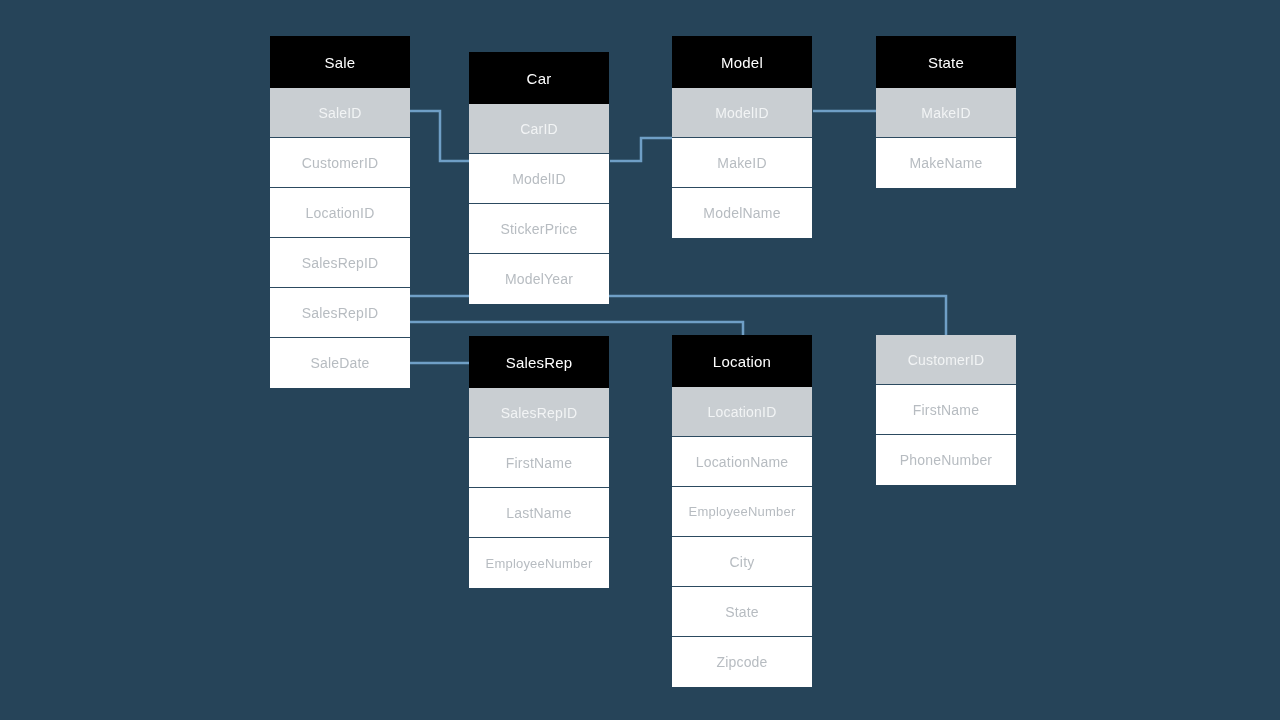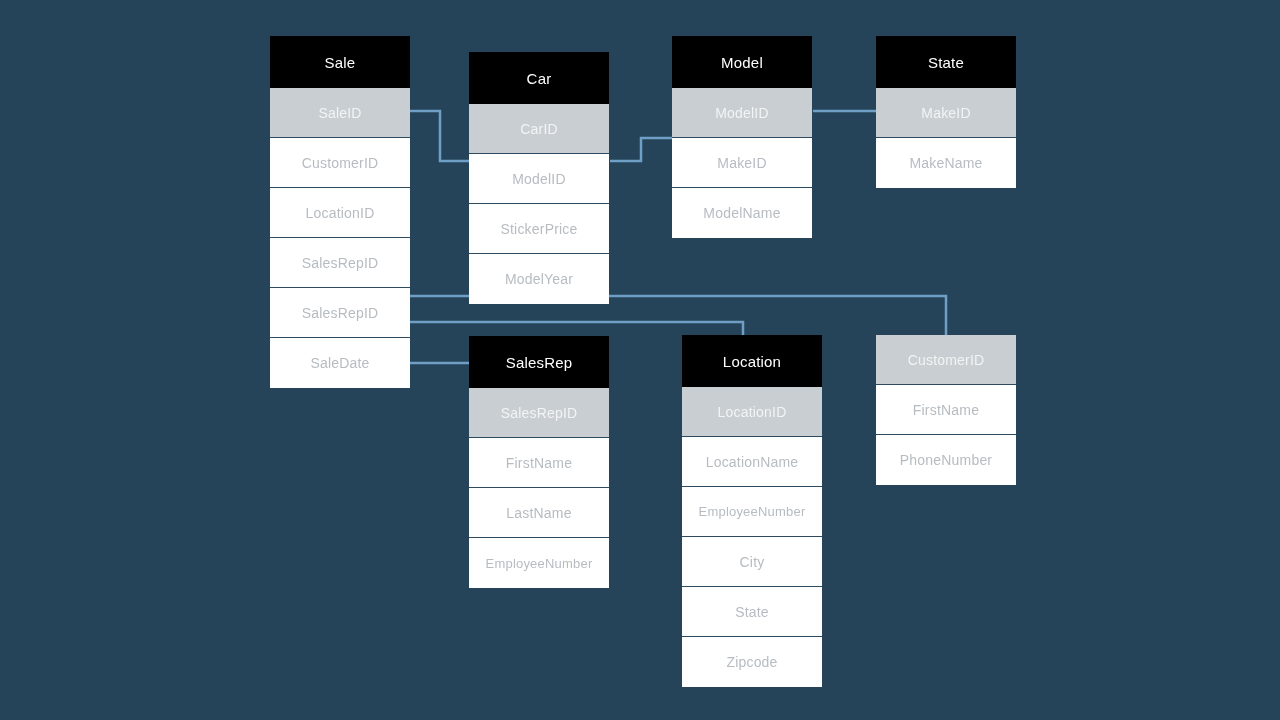--- a/index.html
+++ b/index.html
@@ -86,21 +86,21 @@
         <div class="row pk">MakeID</div>
         <div class="row">MakeName</div>
       </div>
       <div class="entity" style="left: 469px; top: 336px;">
         <div class="entity-header">SalesRep</div>
         <div class="row pk">SalesRepID</div>
         <div class="row">FirstName</div>
         <div class="row">LastName</div>
         <div class="row tight">EmployeeNumber</div>
       </div>
-      <div class="entity" style="left: 672px; top: 335px; margin-left: 10px;">
+      <div class="entity" style="left: 672px; top: 335px;">
         <div class="entity-header">Location</div>
         <div class="row pk">LocationID</div>
         <div class="row">LocationName</div>
         <div class="row tight">EmployeeNumber</div>
         <div class="row">City</div>
         <div class="row">State</div>
         <div class="row">Zipcode</div>
       </div>
       <div class="entity" style="left: 876px; top: 335px;">
         <div class="row pk">CustomerID</div>

